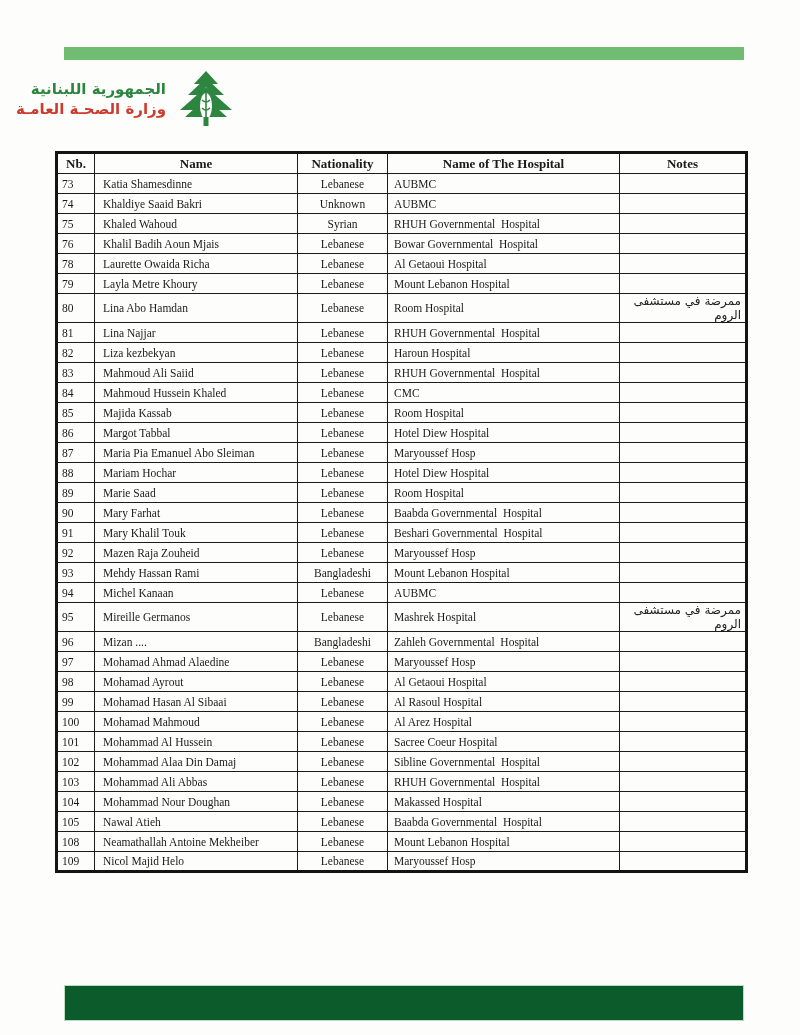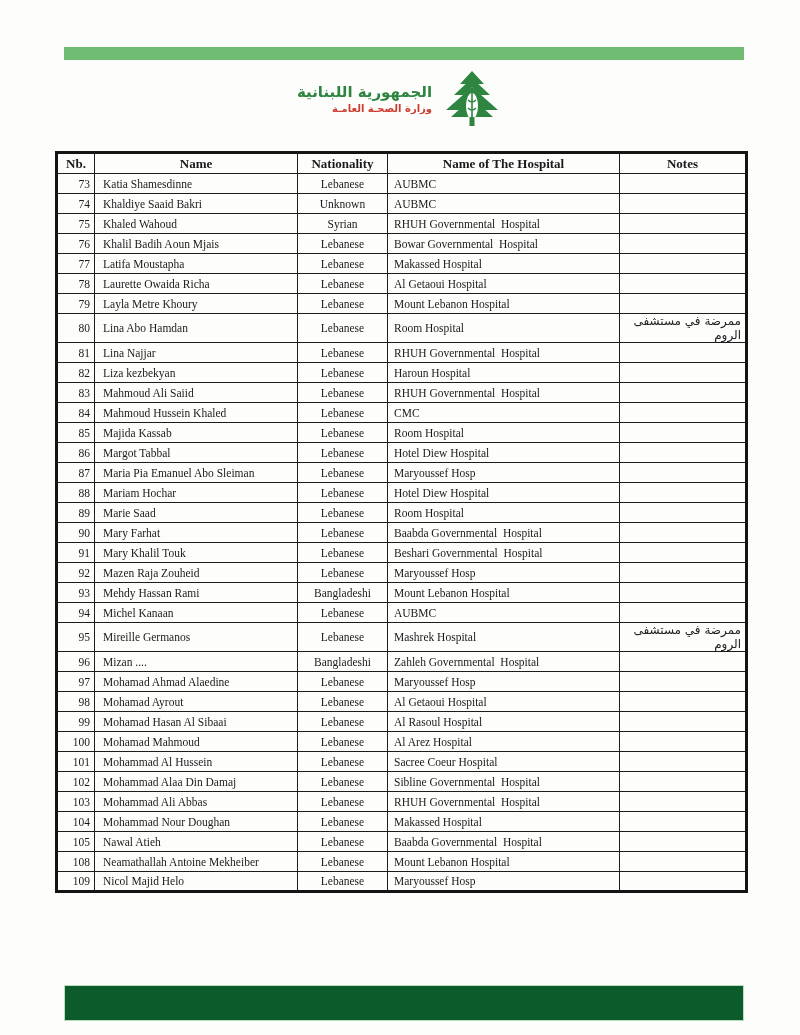--- a/index.html
+++ b/index.html
@@ -14,31 +14,31 @@
 
   .top-bar {
     position: absolute; left: 64px; top: 47px;
     width: 680px; height: 13px;
     background: #6fbc72;
   }
 
   .logo-block {
     position: absolute; top: 70px; left: 0;
     width: 800px;
-    display: flex; justify-content: center; align-items: center;
+    display: flex; align-items: center;
     gap: 9px;
   }
   .logo-text {
     direction: rtl; text-align: right;
     font-family: "DejaVu Sans", sans-serif;
     font-weight: bold;
     line-height: 1.35;
   }
   .logo-line1 { color: #2e8540; font-size: 15px; letter-spacing: 0.5px; }
-  .logo-line2 { color: #cc3b2e; font-size: 10px; letter-spacing: 0.5px; margin-left: 16px; }
+  .logo-line2 { color: #cc3b2e; font-size: 15px; letter-spacing: 0.5px; margin-left: 16px; }
   .cedar { width: 62px; height: 58px; flex: 0 0 auto; }
 
   table.doc-table {
     position: absolute; top: 151px; left: 55px;
     width: 690px;
     border-collapse: collapse;
     table-layout: fixed;
     border: 3px solid #141414;
   }
   .doc-table th, .doc-table td {
@@ -48,21 +48,21 @@
   .doc-table th {
     font-size: 13px; font-weight: bold;
     height: 21px; text-align: center;
     padding: 0 2px;
   }
   .doc-table td {
     font-size: 11.5px;
     height: 20px;
     padding: 0 4px;
   }
-  td.c-nb   { text-align: right; }
+  td.c-nb   { text-align: left; }
   td.c-name { text-align: left; padding-left: 8px; }
   td.c-nat  { text-align: center; }
   td.c-hosp { text-align: left; padding-left: 6px; white-space: pre-wrap; }
   td.c-notes {
     text-align: right; direction: rtl;
     font-family: "DejaVu Sans", sans-serif;
     font-size: 12px; padding-right: 4px; color: #222;
   }
 
   .bottom-bar {
@@ -134,27 +134,20 @@
     <td class="c-notes"></td>
   </tr>
       <tr>
     <td class="c-nb">76</td>
     <td class="c-name">Khalil Badih Aoun Mjais</td>
     <td class="c-nat">Lebanese</td>
     <td class="c-hosp">Bowar Governmental  Hospital</td>
     <td class="c-notes"></td>
   </tr>
       <tr>
-    <td class="c-nb">77</td>
-    <td class="c-name">Latifa Moustapha</td>
-    <td class="c-nat">Lebanese</td>
-    <td class="c-hosp">Makassed Hospital</td>
-    <td class="c-notes"></td>
-  </tr>
-      <tr>
     <td class="c-nb">78</td>
     <td class="c-name">Laurette Owaida Richa</td>
     <td class="c-nat">Lebanese</td>
     <td class="c-hosp">Al Getaoui Hospital</td>
     <td class="c-notes"></td>
   </tr>
       <tr>
     <td class="c-nb">79</td>
     <td class="c-name">Layla Metre Khoury</td>
     <td class="c-nat">Lebanese</td>

